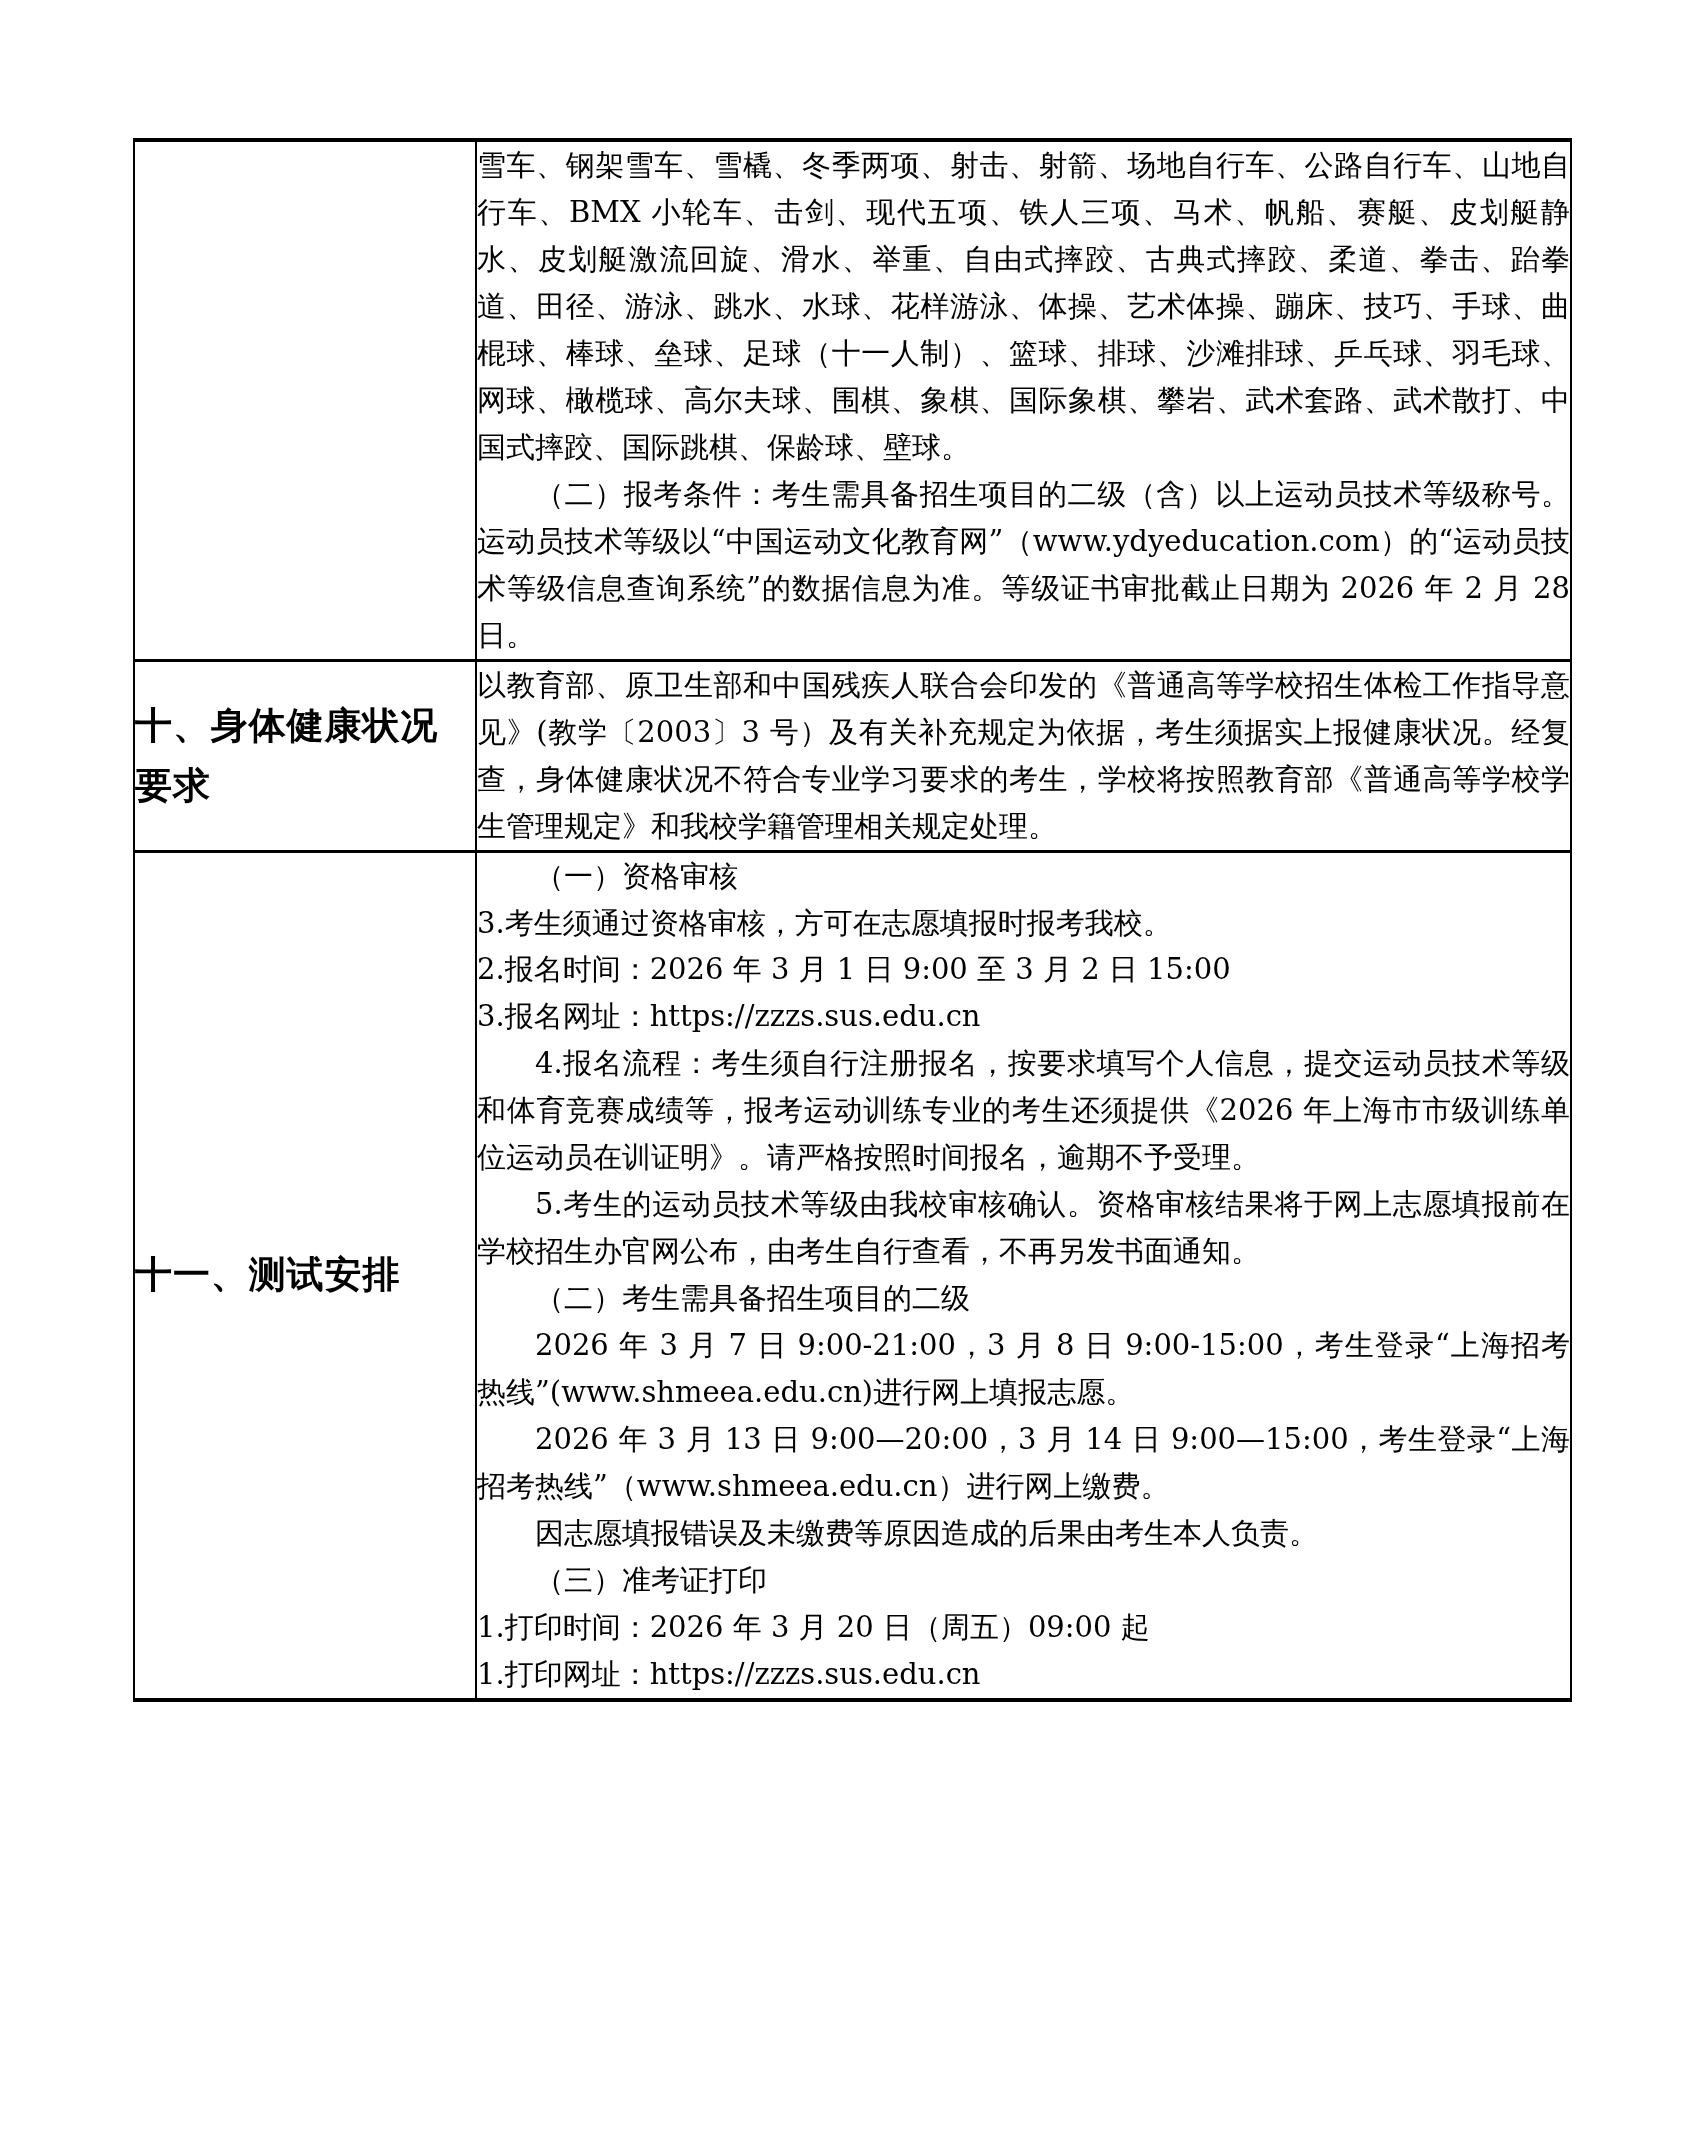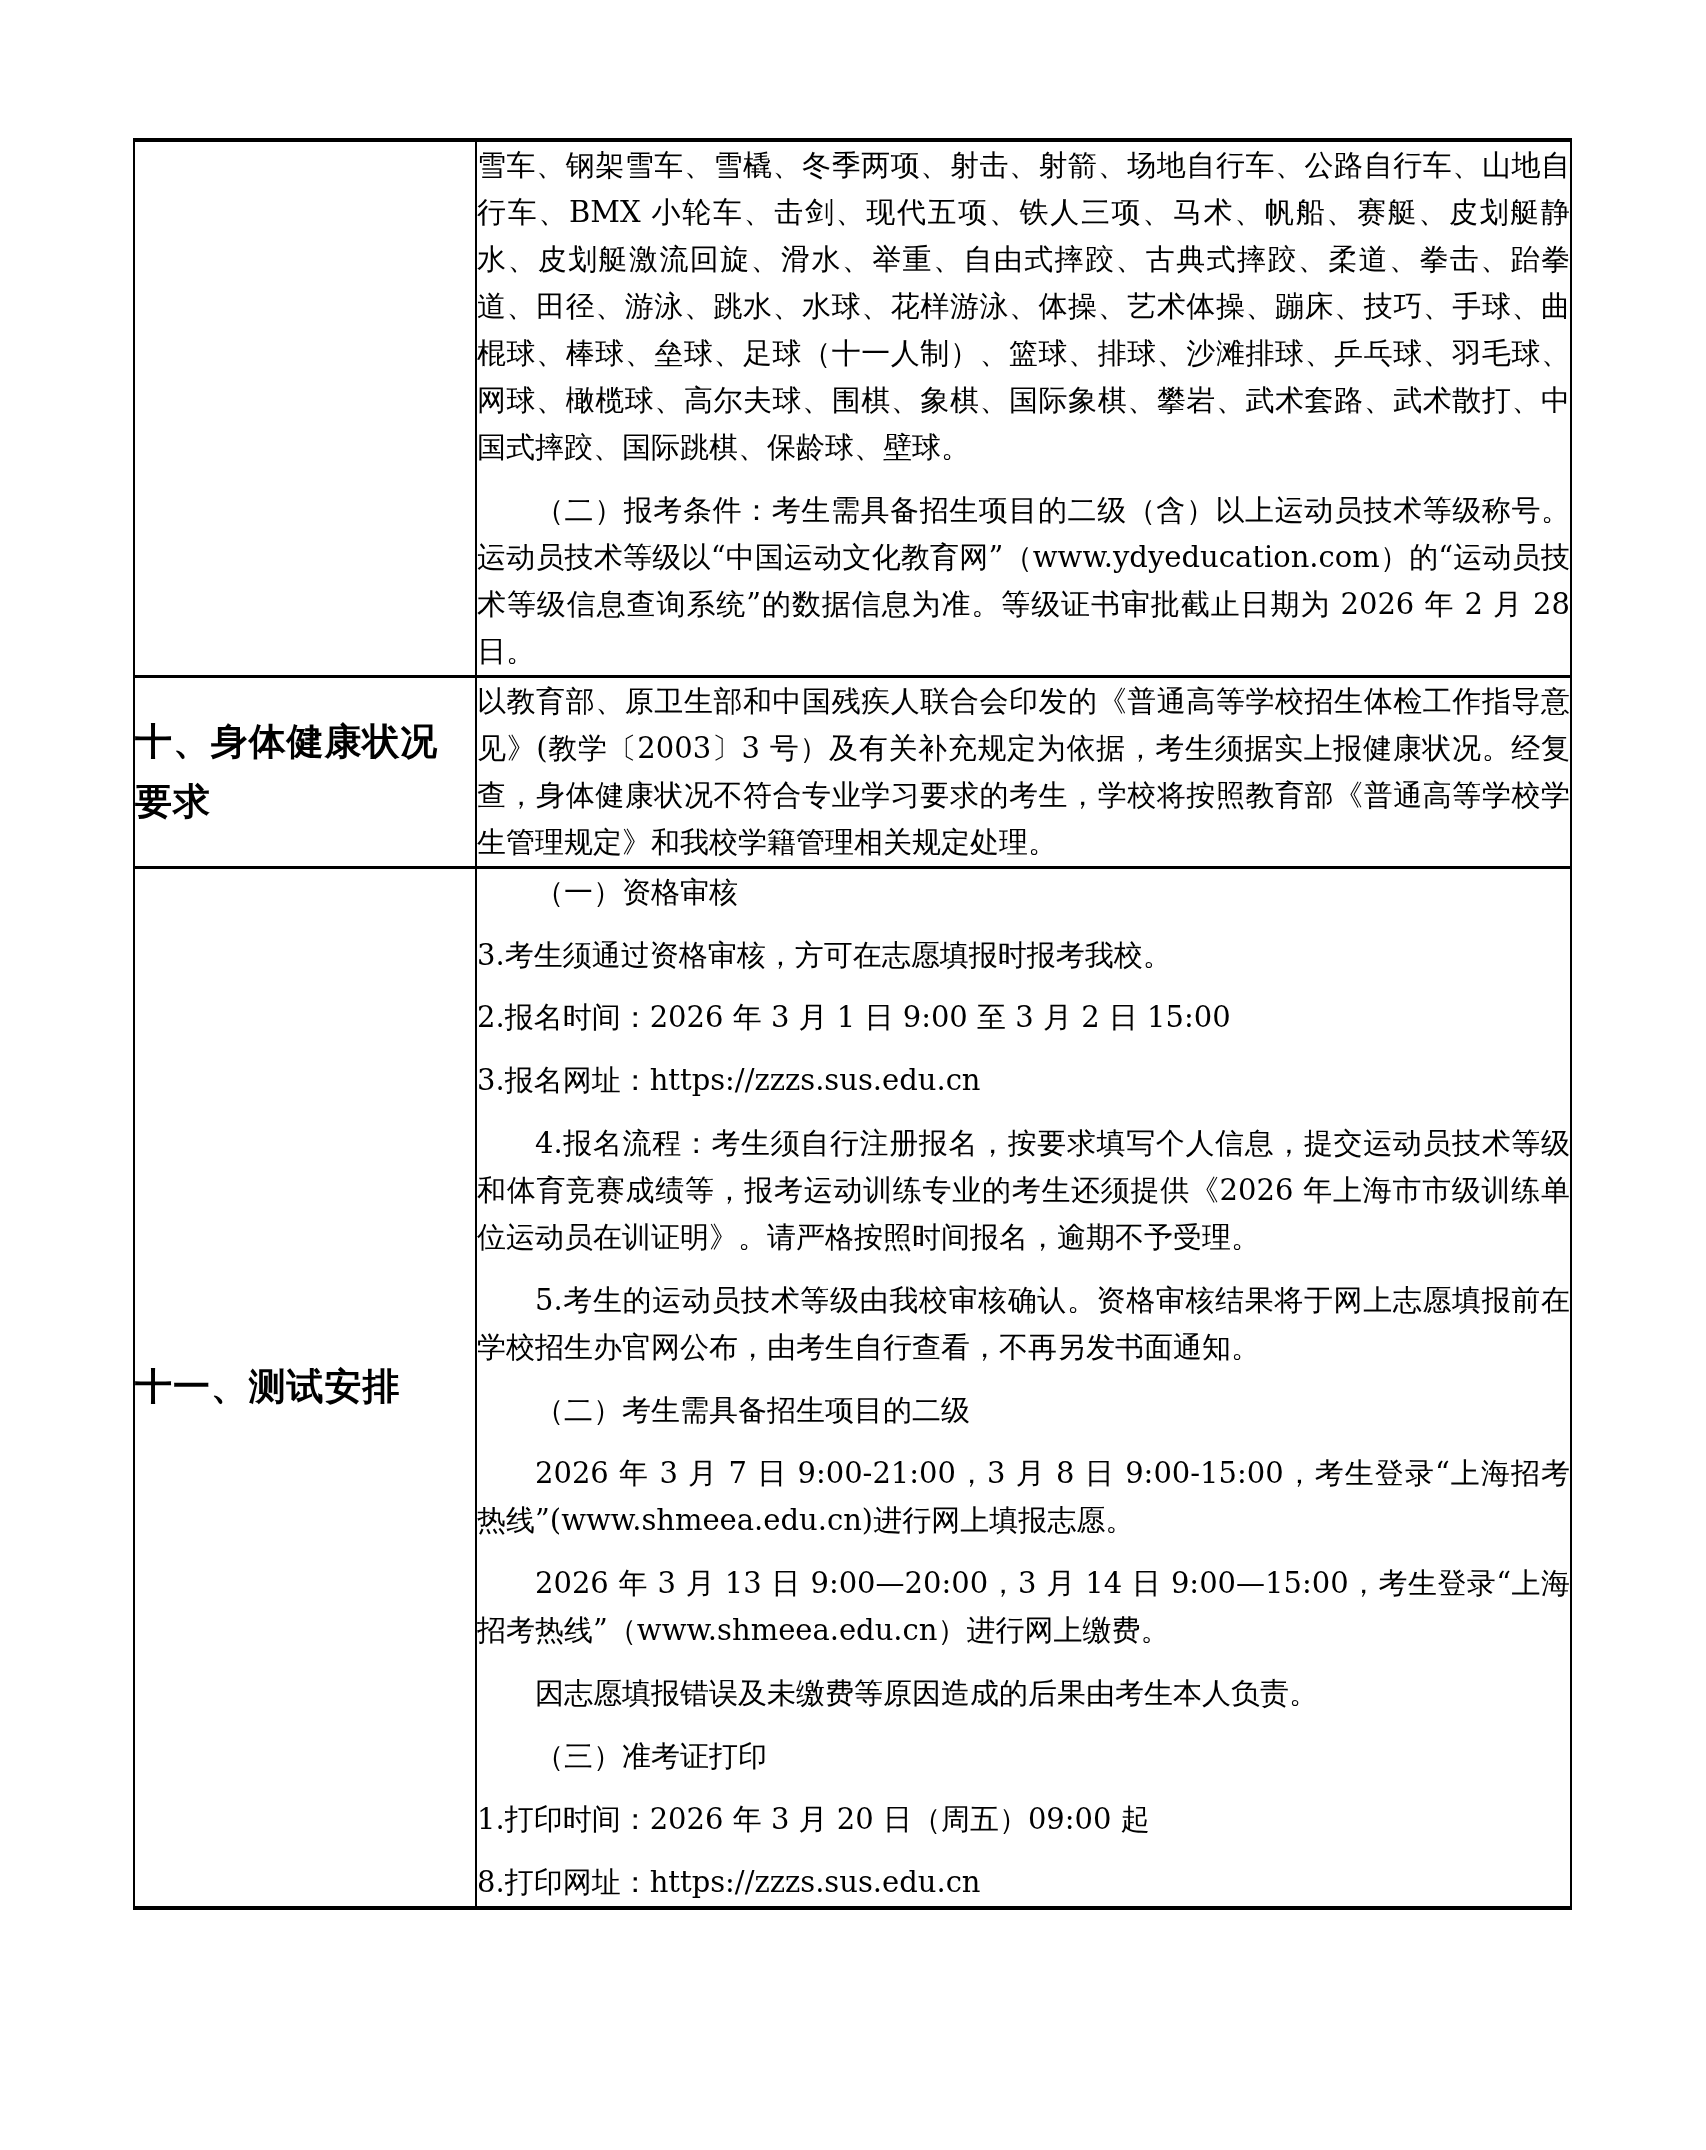--- a/index.html
+++ b/index.html
@@ -63,21 +63,21 @@
     line-height:1.62;
     text-align:justify;
     text-justify:inter-ideograph;
     letter-spacing:0px;
     text-indent:0;
     word-break:break-all;
     font-family:"DejaVu Serif","Liberation Serif",serif;
   }
   p.indent{text-indent:58px;}
   p.first{margin-top:0;}
-  .body-cell p.para + p.para{margin-top:16px;}
+  .body-cell p.para + p.para{margin-top:0;}
 </style>
 </head>
 <body>
 
 <div class="page">
 
   <table class="doc">
     <colgroup>
       <col class="c-label">
       <col class="c-body">
@@ -113,21 +113,21 @@
           <p class="para">2.报名时间：2026 年 3 月 1 日 9:00 至 3 月 2 日 15:00</p>
           <p class="para">3.报名网址：https://zzzs.sus.edu.cn</p>
           <p class="para indent">4.报名流程：考生须自行注册报名，按要求填写个人信息，提交运动员技术等级和体育竞赛成绩等，报考运动训练专业的考生还须提供《2026 年上海市市级训练单位运动员在训证明》。请严格按照时间报名，逾期不予受理。</p>
           <p class="para indent">5.考生的运动员技术等级由我校审核确认。资格审核结果将于网上志愿填报前在学校招生办官网公布，由考生自行查看，不再另发书面通知。</p>
           <p class="para indent">（二）考生需具备招生项目的二级</p>
           <p class="para indent">2026 年 3 月 7 日 9:00-21:00，3 月 8 日 9:00-15:00，考生登录“上海招考热线”(www.shmeea.edu.cn)进行网上填报志愿。</p>
           <p class="para indent">2026 年 3 月 13 日 9:00—20:00，3 月 14 日 9:00—15:00，考生登录“上海招考热线”（www.shmeea.edu.cn）进行网上缴费。</p>
           <p class="para indent">因志愿填报错误及未缴费等原因造成的后果由考生本人负责。</p>
           <p class="para indent">（三）准考证打印</p>
           <p class="para">1.打印时间：2026 年 3 月 20 日（周五）09:00 起</p>
-          <p class="para">8.打印网址：https://zzzs.sus.edu.cn</p>
+          <p class="para">1.打印网址：https://zzzs.sus.edu.cn</p>
         </td>
       </tr>
 
     </tbody>
   </table>
 
 </div>
 
 
 </body></html>

